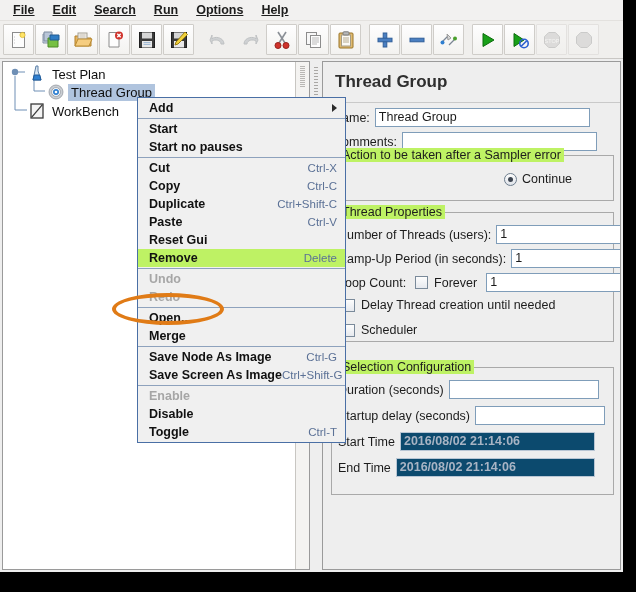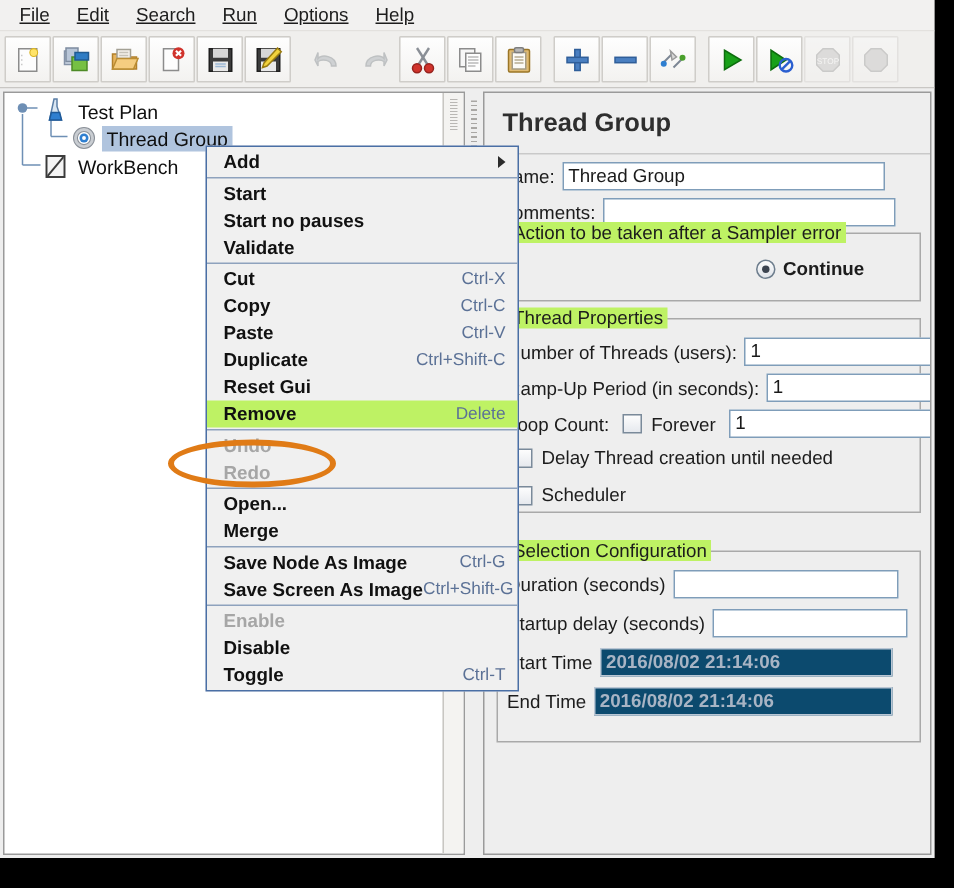--- a/index.html
+++ b/index.html
@@ -31,21 +31,21 @@
     background: #f2f1f0;
     border-bottom: 1px solid #e3e1de;
     display: flex; align-items: center;
     padding-left: 4px;
   }
   .mb-item {
     font-size: 12.5px; color: #1d1d1d;
     padding: 2px 9px 2px 9px;
     cursor: default; white-space: nowrap;
   }
-  .mb-item u { text-decoration: underline; }
+  .mb-item u { text-decoration: underline; font-weight: bold; }
 
   
   #toolbar {
     position: absolute; left: 0; top: 21px;
     width: 623px; height: 38px;
     background: #f0efed;
     border-bottom: 1px solid #c9c7c4;
     display: flex; align-items: center;
     padding-left: 3px;
   }
@@ -499,21 +499,21 @@
         <span class="ftext" style="width:215px;">Thread Group</span>
       </div>
 
       <div class="frow" style="left:10px; top:70px; width:285px;">
         <span class="flabel">Comments:</span>
         <span class="ftext" style="width:195px;"></span>
       </div>
 
       <div class="group" style="left:8px; top:93px; width:283px; height:46px;">
         <span class="gtitle">Action to be taken after a Sampler error</span>
-        <div class="frow" style="left:172px; top:16px;font-weight:bold;">
+        <div class="frow" style="left:172px; top:16px;">
           <span class="radio on"></span>
           <span style="margin-left:5px; color:#1c1c1c;">Continue</span>
         </div>
       </div>
 
       <div class="group" style="left:8px; top:150px; width:283px; height:130px;">
         <span class="gtitle">Thread Properties</span>
 
         <div class="frow" style="left:6px; top:12px;">
           <span class="flabel">Number of Threads (users):</span>
@@ -576,39 +576,36 @@
           <span>Add</span>
           <span class="arrow"></span>
         </div>
         <div class="msep"></div>
         <div class="mi">
           <span>Start</span>
         </div>
         <div class="mi">
           <span>Start no pauses</span>
         </div>
-        <div class="mi">
-          <span>Validate</span>
-        </div>
         <div class="msep"></div>
         <div class="mi">
           <span>Cut</span>
           <span class="accel">Ctrl-X</span>
         </div>
         <div class="mi">
           <span>Copy</span>
           <span class="accel">Ctrl-C</span>
         </div>
         <div class="mi">
+          <span>Duplicate</span>
+          <span class="accel">Ctrl+Shift-C</span>
+        </div>
+        <div class="mi">
           <span>Paste</span>
           <span class="accel">Ctrl-V</span>
-        </div>
-        <div class="mi">
-          <span>Duplicate</span>
-          <span class="accel">Ctrl+Shift-C</span>
         </div>
         <div class="mi">
           <span>Reset Gui</span>
         </div>
         <div class="mi hl">
           <span>Remove</span>
           <span class="accel">Delete</span>
         </div>
         <div class="msep"></div>
         <div class="mi disabled">

